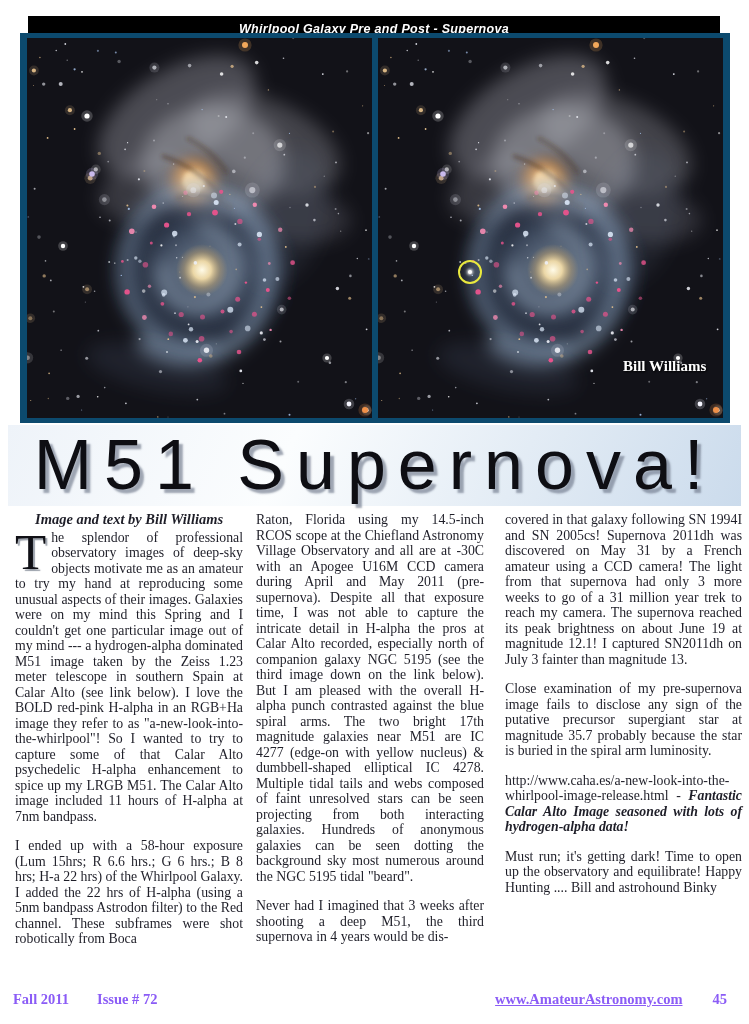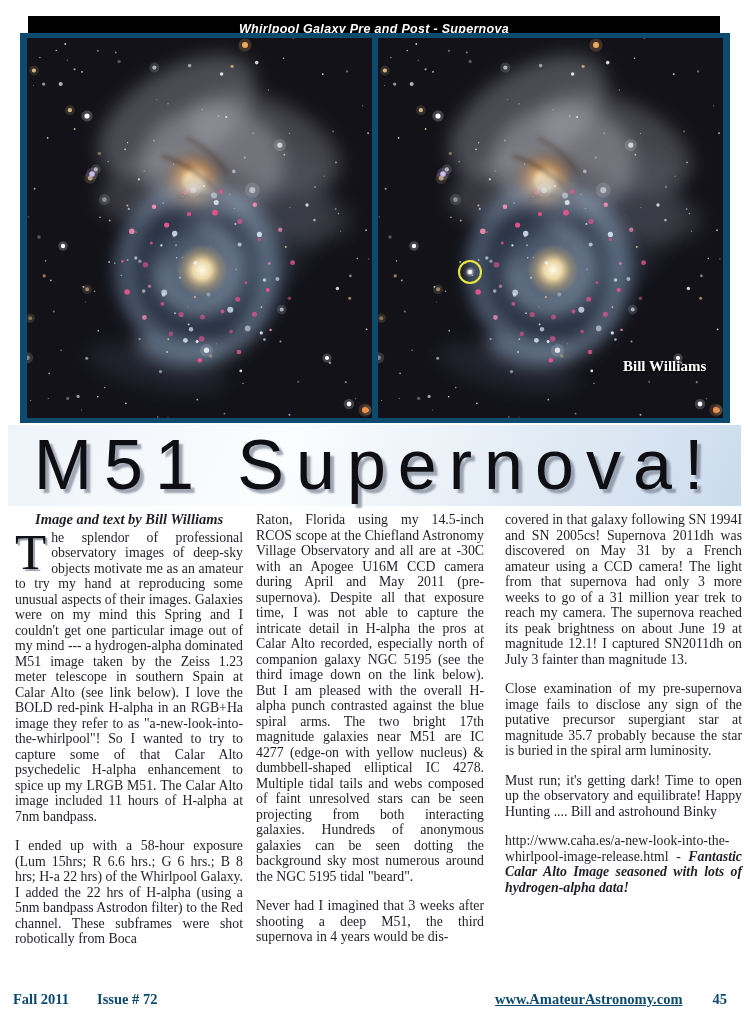--- a/index.html
+++ b/index.html
@@ -29,21 +29,21 @@
                  text-shadow:4px 4px 2px rgba(110,120,138,.65);white-space:nowrap;}
   
   .col{position:absolute;top:512px;text-align:justify;font-size:13.8px;line-height:15.5px;}
   .col p{margin:0 0 14px 0;}
   .byline{font-weight:bold;font-style:italic;font-size:14.5px;margin-bottom:2px;margin-left:20px;}
   .dropcap{float:left;font-size:51px;line-height:41px;padding:2px 5px 0 0;color:#101016;
            text-shadow:2px 2px 1px #9aa0aa;}
   .embold{font-weight:bold;font-style:italic;}
   
   .footer{position:absolute;left:13px;right:22px;top:991px;display:flex;align-items:baseline;
-          font-weight:bold;font-size:14.5px;color:#0c4a6e;}
+          font-weight:bold;font-size:14.5px;color:#8b5cf6;}
   .footer .season{margin-right:28px;}
   .footer .site{margin-left:auto;text-decoration:underline;}
   .footer .pagenum{margin-left:30px;}
 </style>
 </head>
 <body>
 
 <div class="page">
 
   <div class="header-bar">
@@ -645,22 +645,22 @@
   <div class="col" style="left:256px;width:228px;">
     <div>
         <p>Raton, Florida using my 14.5-inch RCOS scope at the Chiefland Astronomy Village Observatory and all are at -30C with an Apogee U16M CCD camera during April and May 2011 (pre-supernova). Despite all that exposure time, I was not able to capture the intricate detail in H-alpha the pros at Calar Alto recorded, especially north of companion galaxy NGC 5195 (see the third image down on the link below). But I am pleased with the overall H-alpha punch contrasted against the blue spiral arms. The two bright 17th magnitude galaxies near M51 are IC 4277 (edge-on with yellow nucleus) &amp; dumbbell-shaped elliptical IC 4278. Multiple tidal tails and webs composed of faint unresolved stars can be seen projecting from both interacting galaxies. Hundreds of anonymous galaxies can be seen dotting the background sky most numerous around the NGC 5195 tidal "beard".</p>
         <p>Never had I imagined that 3 weeks after shooting a deep M51, the third supernova in 4 years would be dis-</p>
       </div>
   </div>
   <div class="col" style="left:497px;width:237px;margin-left:8px;">
     <div>
         <p>covered in that galaxy following SN 1994I and SN 2005cs! Supernova 2011dh was discovered on May 31 by a French amateur using a CCD camera! The light from that supernova had only 3 more weeks to go of a 31 million year trek to reach my camera. The supernova reached its peak brightness on about June 19 at magnitude 12.1! I captured SN2011dh on July 3 fainter than magnitude 13.</p>
         <p>Close examination of my pre-supernova image fails to disclose any sign of the putative precursor supergiant star at magnitude 35.7 probably because the star is buried in the spiral arm luminosity.</p>
+        <p>http://www.caha.es/a-new-look-into-the-whirlpool-image-release.html - <span class="embold">Fantastic Calar Alto Image seasoned with lots of hydrogen-alpha data!</span></p>
         <p>Must run; it's getting dark! Time to open up the observatory and equilibrate! Happy Hunting .... Bill and astrohound Binky</p>
-        <p>http://www.caha.es/a-new-look-into-the-whirlpool-image-release.html - <span class="embold">Fantastic Calar Alto Image seasoned with lots of hydrogen-alpha data!</span></p>
       </div>
   </div>
 
   <div class="footer">
     <span class="season">Fall 2011</span>
     <span class="issue">Issue # 72</span>
     <span class="site">www.AmateurAstronomy.com</span>
     <span class="pagenum">45</span>
   </div>
 

